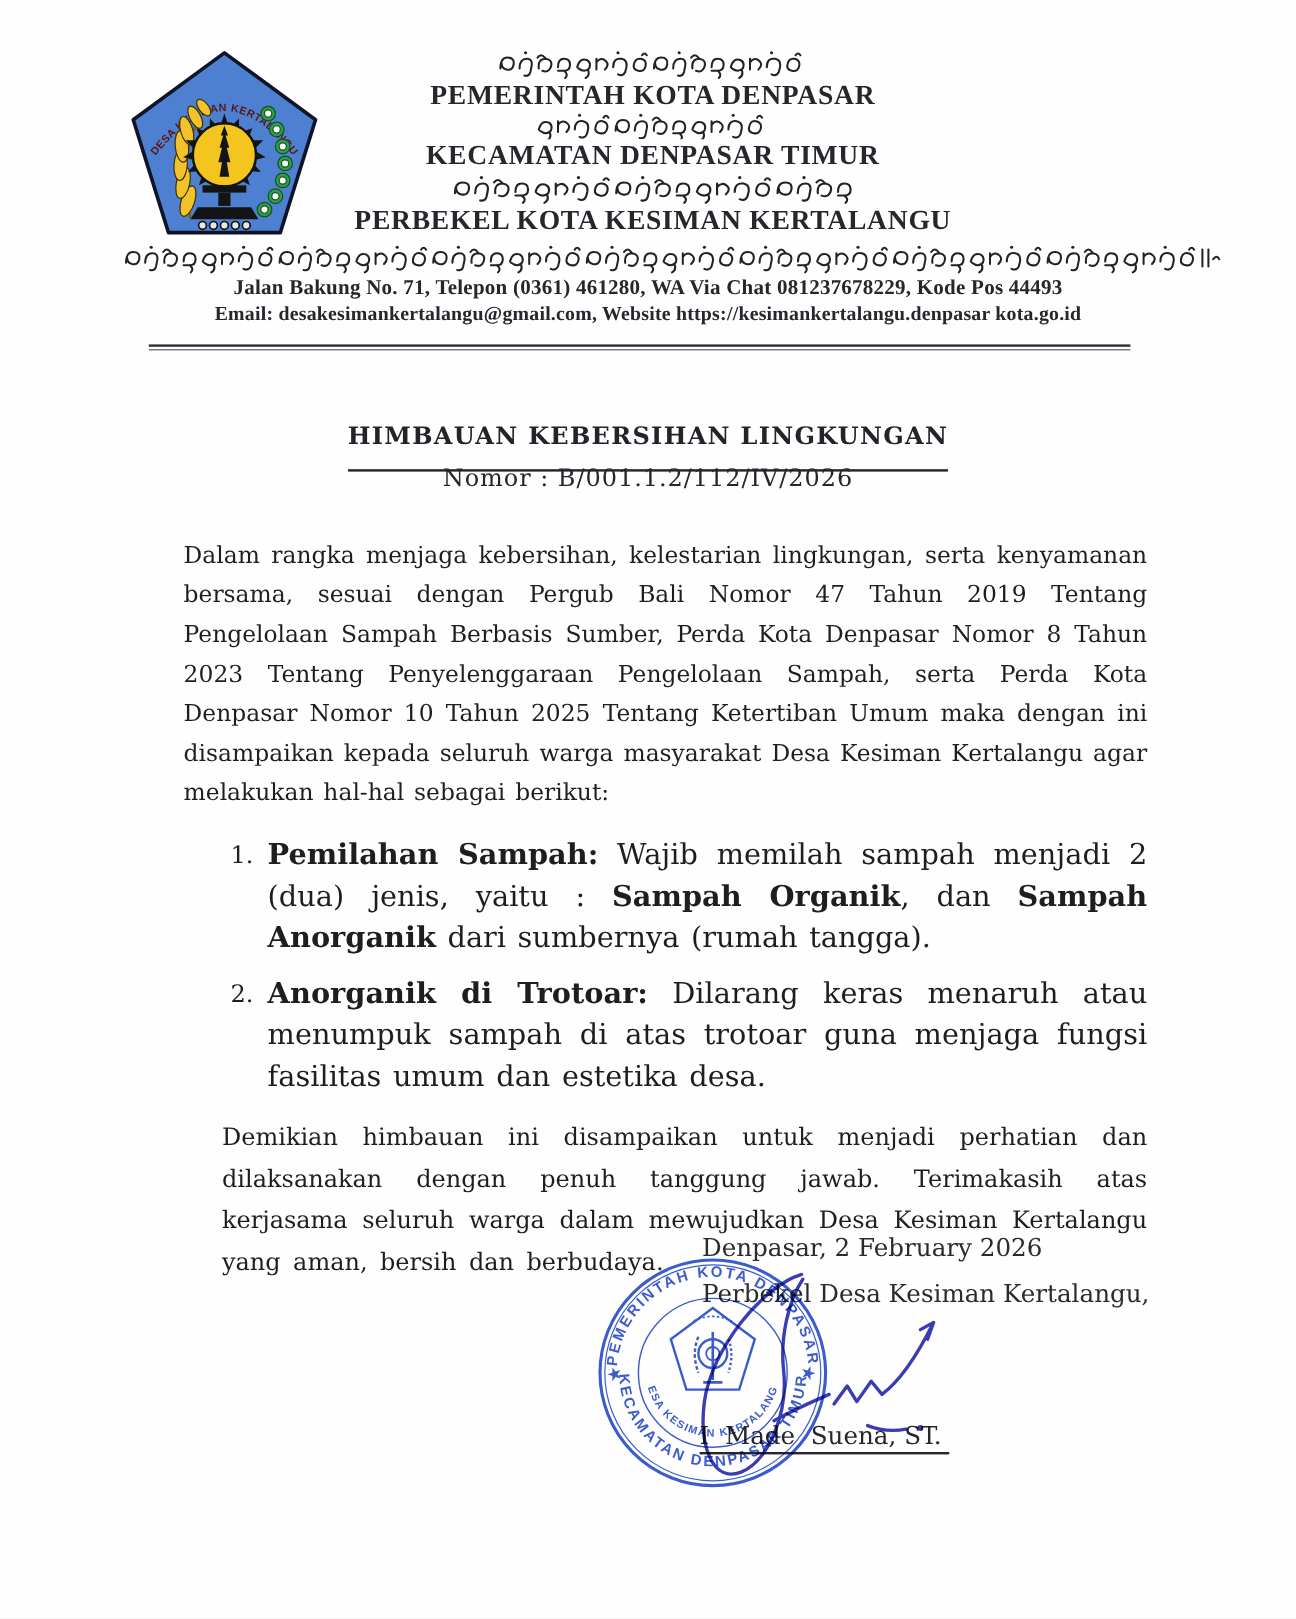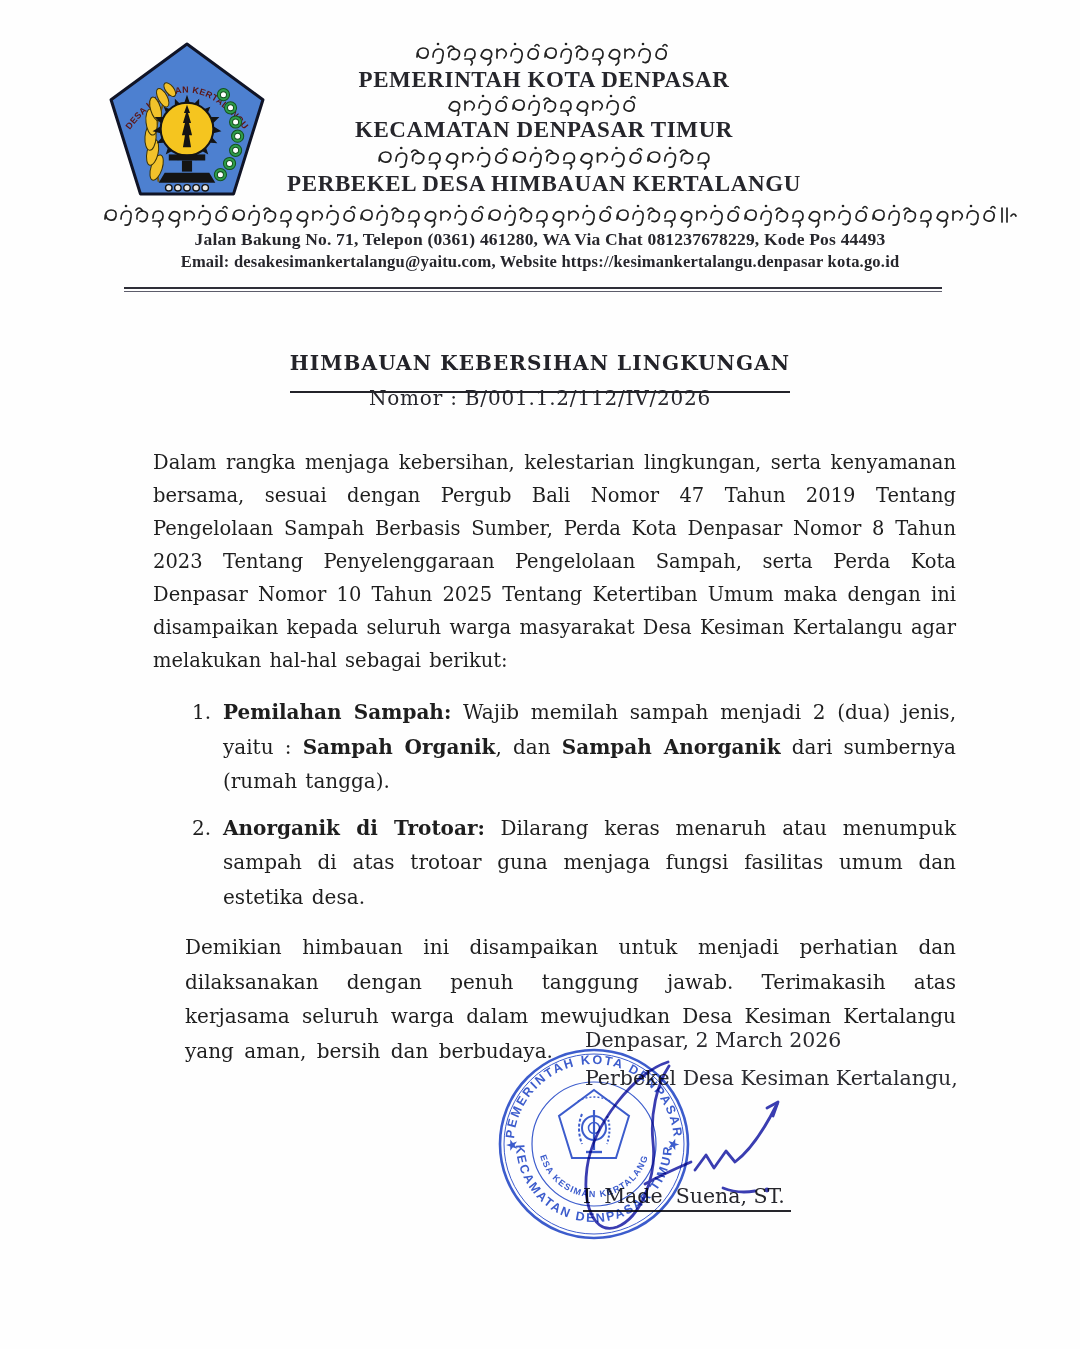--- a/index.html
+++ b/index.html
@@ -22,21 +22,21 @@
   .title-wrap{position:absolute;left:0;right:0;top:351px;text-align:center;}
   .title{font-size:20px;font-weight:bold;letter-spacing:1.1px;color:#232329;
          border-bottom:2.5px solid #232329;padding-bottom:16px;}
   .nomor{position:absolute;left:0;right:0;top:386px;text-align:center;font-size:20px;
          letter-spacing:.8px;color:#26262c;}
   .body-col{position:absolute;left:153px;top:446px;width:803px;}
   .para{font-size:19.5px;line-height:33px;text-align:justify;margin:0;word-spacing:2px;}
   .list{margin-top:18px;}
   .item{display:flex;margin-top:12px;}
   .item .num{width:31px;margin-left:39px;font-size:20px;line-height:34.5px;flex:none;}
-  .item .itxt{flex:1;font-size:20px;line-height:34.5px;text-align:justify;word-spacing:2px;}
+  .item .itxt{flex:1;font-size:24px;line-height:34.5px;text-align:justify;word-spacing:2px;}
   .closing{font-size:20px;line-height:34.5px;text-align:justify;margin-top:16px;word-spacing:4px;margin-left:32px;}
   strong{font-weight:bold;}
   
   .place-date{position:absolute;left:585px;top:1028px;font-size:20.5px;color:#2a2a2f;}
   .pos-title{position:absolute;left:585px;top:1066px;font-size:20.5px;color:#2a2a2f;}
   .signer{position:absolute;left:583px;top:1184px;font-size:20.5px;color:#26262c;
           white-space:pre;display:inline-block;min-width:208px;
           border-bottom:2px solid #26262c;padding-bottom:2px;}
   .stamp{position:absolute;left:494px;top:1044px;width:200px;height:200px;
          mix-blend-mode:multiply;opacity:.92;}
@@ -152,21 +152,21 @@
       <div class="org-line">KECAMATAN DENPASAR TIMUR</div>
       <svg class="bs-line" width="336" height="26">
         <g transform="scale(1.05 1)">
           <use href="#bsA" x="0"></use>
             <use href="#bsB" x="64"></use>
             <use href="#bsA" x="128"></use>
             <use href="#bsB" x="192"></use>
             <use href="#bsA" x="256"></use>
         </g>
       </svg>
-      <div class="org-line">PERBEKEL DESA HIMBAUAN KERTALANGU</div>
+      <div class="org-line">PERBEKEL KOTA KESIMAN KERTALANGU</div>
     </div>
 
     <svg class="bs-long" width="916" height="27">
       <use href="#bsA" x="0"></use>
         <use href="#bsB" x="64"></use>
         <use href="#bsA" x="128"></use>
         <use href="#bsB" x="192"></use>
       <use href="#bsA" x="256"></use>
         <use href="#bsB" x="320"></use>
         <use href="#bsA" x="384"></use>
@@ -174,21 +174,21 @@
       <use href="#bsA" x="512"></use>
         <use href="#bsB" x="576"></use>
         <use href="#bsA" x="640"></use>
         <use href="#bsB" x="704"></use>
       <use href="#bsA" x="768"></use>
         <use href="#bsB" x="832"></use>
         <use href="#bsC" x="896"></use>
     </svg>
 
     <div class="addr addr1">Jalan Bakung No. 71, Telepon (0361) 461280, WA Via Chat 081237678229, Kode Pos 44493</div>
-    <div class="addr addr2">Email: desakesimankertalangu@yaitu.com, Website https://kesimankertalangu.denpasar kota.go.id</div>
+    <div class="addr addr2">Email: desakesimankertalangu@gmail.com, Website https://kesimankertalangu.denpasar kota.go.id</div>
     <div class="rule"></div>
   </header>
 
   <main>
     <div class="title-wrap">
       <span class="title">HIMBAUAN KEBERSIHAN LINGKUNGAN</span>
     </div>
     <div class="nomor">Nomor : B/001.1.2/112/IV/2026</div>
 
     <div class="body-col">
@@ -201,21 +201,21 @@
         </div>
         <div class="item">
           <div class="num">2.</div>
           <div class="itxt"><strong>Anorganik di Trotoar:</strong><span> Dilarang keras menaruh atau menumpuk sampah di atas trotoar guna menjaga fungsi fasilitas umum dan estetika desa.</span></div>
         </div>
       </div>
 
       <p class="closing">Demikian himbauan ini disampaikan untuk menjadi perhatian dan dilaksanakan dengan penuh tanggung jawab. Terimakasih atas kerjasama seluruh warga dalam mewujudkan Desa Kesiman Kertalangu yang aman, bersih dan berbudaya.</p>
     </div>
 
-    <div class="place-date">Denpasar, 2 March 2026</div>
+    <div class="place-date">Denpasar, 2 February 2026</div>
     <div class="pos-title">Perbekel Desa Kesiman Kertalangu,</div>
     <span class="signer">I  Made  Suena, ST.</span>
 
     <svg class="stamp" viewBox="0 0 200 200">
       <g stroke="#2b4ec9" fill="none">
         <circle cx="100" cy="100" r="94" stroke-width="2.6"></circle>
         <circle cx="100" cy="100" r="90" stroke-width="1"></circle>
         <circle cx="100" cy="100" r="62" stroke-width="1.2"></circle>
       </g>
       <path id="st-top" d="M20 100 A80 80 0 1 1 180 100" fill="none"></path>

